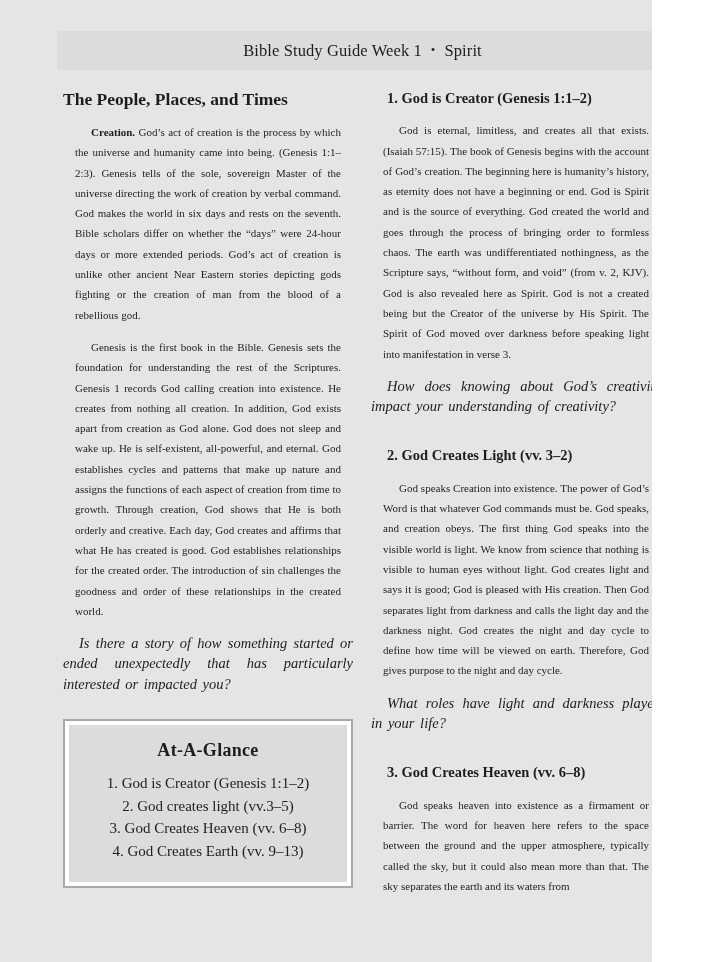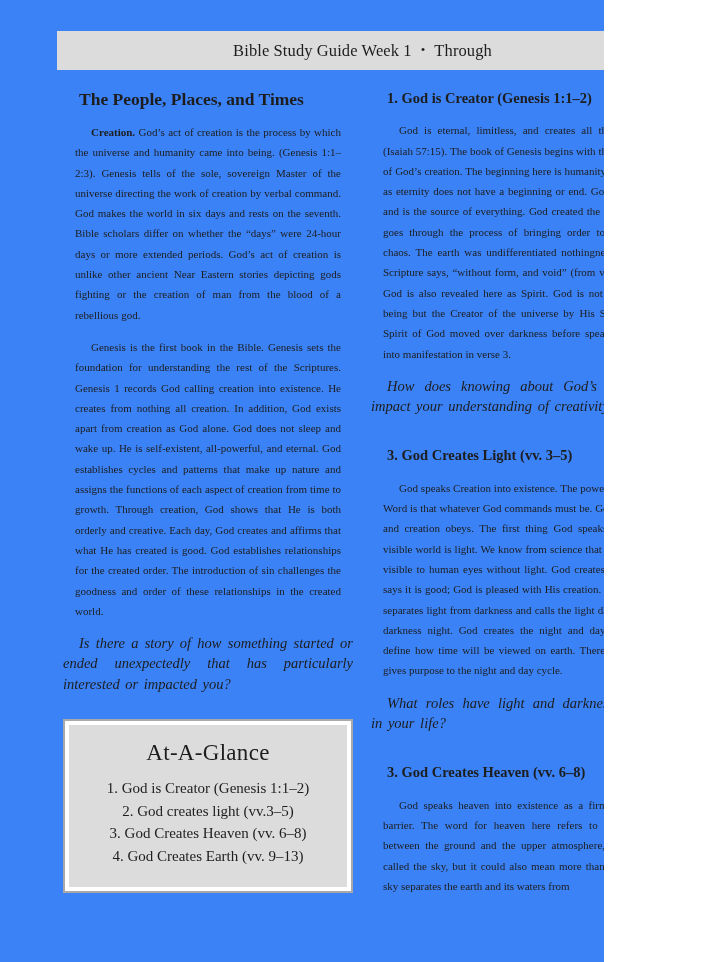--- a/index.html
+++ b/index.html
@@ -1,21 +1,21 @@
 <!DOCTYPE html>
 <html><head>
 <meta charset="utf-8">
 <style>
   * { box-sizing: border-box; margin: 0; padding: 0; }
   html, body { background: #ffffff; }
   .page {
     position: relative;
-    width: 604px;
+    width: 652px;
     height: 962px;
-    background: #3b82f6;
+    background: #e5e5e5;
     overflow: hidden;
     font-family: "Liberation Serif", "DejaVu Serif", serif;
     color: #1d1d1d;
   }
   .header-bar {
     position: absolute;
     left: 57px;
     top: 31px;
     width: 611px;
     height: 39px;
@@ -33,21 +33,21 @@
     top: 88px;
     width: 598px;
     display: flex;
     gap: 18px;
   }
   .col { width: 290px; }
   .section-heading {
     font-size: 17.5px;
     font-weight: bold;
     line-height: 22px;
-    margin: 0 0 3px 16px;
+    margin: 0 0 3px 0;
   }
   .body-para {
     font-size: 11px;
     line-height: 20.3px;
     text-align: justify;
     text-indent: 16px;
     margin: 12px;
   }
   .question-para {
     font-size: 14.5px;
@@ -72,39 +72,39 @@
     border: 2px solid #a9a9a9;
     background: #ffffff;
     padding: 4px;
   }
   .glance-inner {
     background: #dcdcdc;
     text-align: center;
     padding: 15px 8px 20px 8px;
   }
   .glance-title {
-    font-size: 23px;
-    font-weight: normal;
+    font-size: 18px;
+    font-weight: bold;
     margin-bottom: 11px;
     letter-spacing: 0.3px;
   }
   .glance-item {
     font-size: 15px;
     line-height: 22.5px;
   }
 </style>
 </head>
 <body>
 
 <div class="page">
 
   <div class="header-bar">
     <span>Bible Study Guide Week 1</span>
     <span class="header-bullet">•</span>
-    <span>Through</span>
+    <span>Spirit</span>
   </div>
 
   <div class="columns">
 
     <div class="col">
 
       <h2 class="section-heading">The People, Places, and Times</h2>
       <p class="body-para"><b>Creation.</b><span> God’s act of creation is the process by which the universe and humanity came into being. (Genesis 1:1–2:3). Genesis tells of the sole, sovereign Master of the universe directing the work of creation by verbal command. God makes the world in six days and rests on the seventh. Bible scholars differ on whether the “days” were 24-hour days or more extended periods. God’s act of creation is unlike other ancient Near Eastern stories depicting gods fighting or the creation of man from the blood of a rebellious god.</span></p>
 
       <p class="body-para">Genesis is the first book in the Bible. Genesis sets the foundation for understanding the rest of the Scriptures. Genesis 1 records God calling creation into existence. He creates from nothing all creation. In addition, God exists apart from creation as God alone. God does not sleep and wake up. He is self-existent, all-powerful, and eternal. God establishes cycles and patterns that make up nature and assigns the functions of each aspect of creation from time to growth. Through creation, God shows that He is both orderly and creative. Each day, God creates and affirms that what He has created is good. God establishes relationships for the created order. The introduction of sin challenges the goodness and order of these relationships in the created world.</p>
@@ -125,21 +125,21 @@
     <div class="col">
 
 
       <div>
         <p class="subhead">1. God is Creator (Genesis 1:1–2)</p>
         <p class="body-para">God is eternal, limitless, and creates all that exists. (Isaiah 57:15). The book of Genesis begins with the account of God’s creation. The beginning here is humanity’s history, as eternity does not have a beginning or end. God is Spirit and is the source of everything. God created the world and goes through the process of bringing order to formless chaos. The earth was undifferentiated nothingness, as the Scripture says, “without form, and void” (from v. 2, KJV). God is also revealed here as Spirit. God is not a created being but the Creator of the universe by His Spirit. The Spirit of God moved over darkness before speaking light into manifestation in verse 3.</p>
         <p class="question-para">How does knowing about God’s creativity impact your understanding of creativity?</p>
       </div>
 
       <div class="mt-subsection">
-        <p class="subhead">3. God Creates Light (vv. 3–5)</p>
+        <p class="subhead">2. God Creates Light (vv. 3–2)</p>
         <p class="body-para">God speaks Creation into existence. The power of God’s Word is that whatever God commands must be. God speaks, and creation obeys. The first thing God speaks into the visible world is light. We know from science that nothing is visible to human eyes without light. God creates light and says it is good; God is pleased with His creation. Then God separates light from darkness and calls the light day and the darkness night. God creates the night and day cycle to define how time will be viewed on earth. Therefore, God gives purpose to the night and day cycle.</p>
         <p class="question-para">What roles have light and darkness played in your life?</p>
       </div>
 
       <div class="mt-subsection">
         <p class="subhead">3. God Creates Heaven (vv. 6–8)</p>
         <p class="body-para">God speaks heaven into existence as a firmament or barrier. The word for heaven here refers to the space between the ground and the upper atmosphere, typically called the sky, but it could also mean more than that. The sky separates the earth and its waters from</p>
       </div>
 
     </div>

